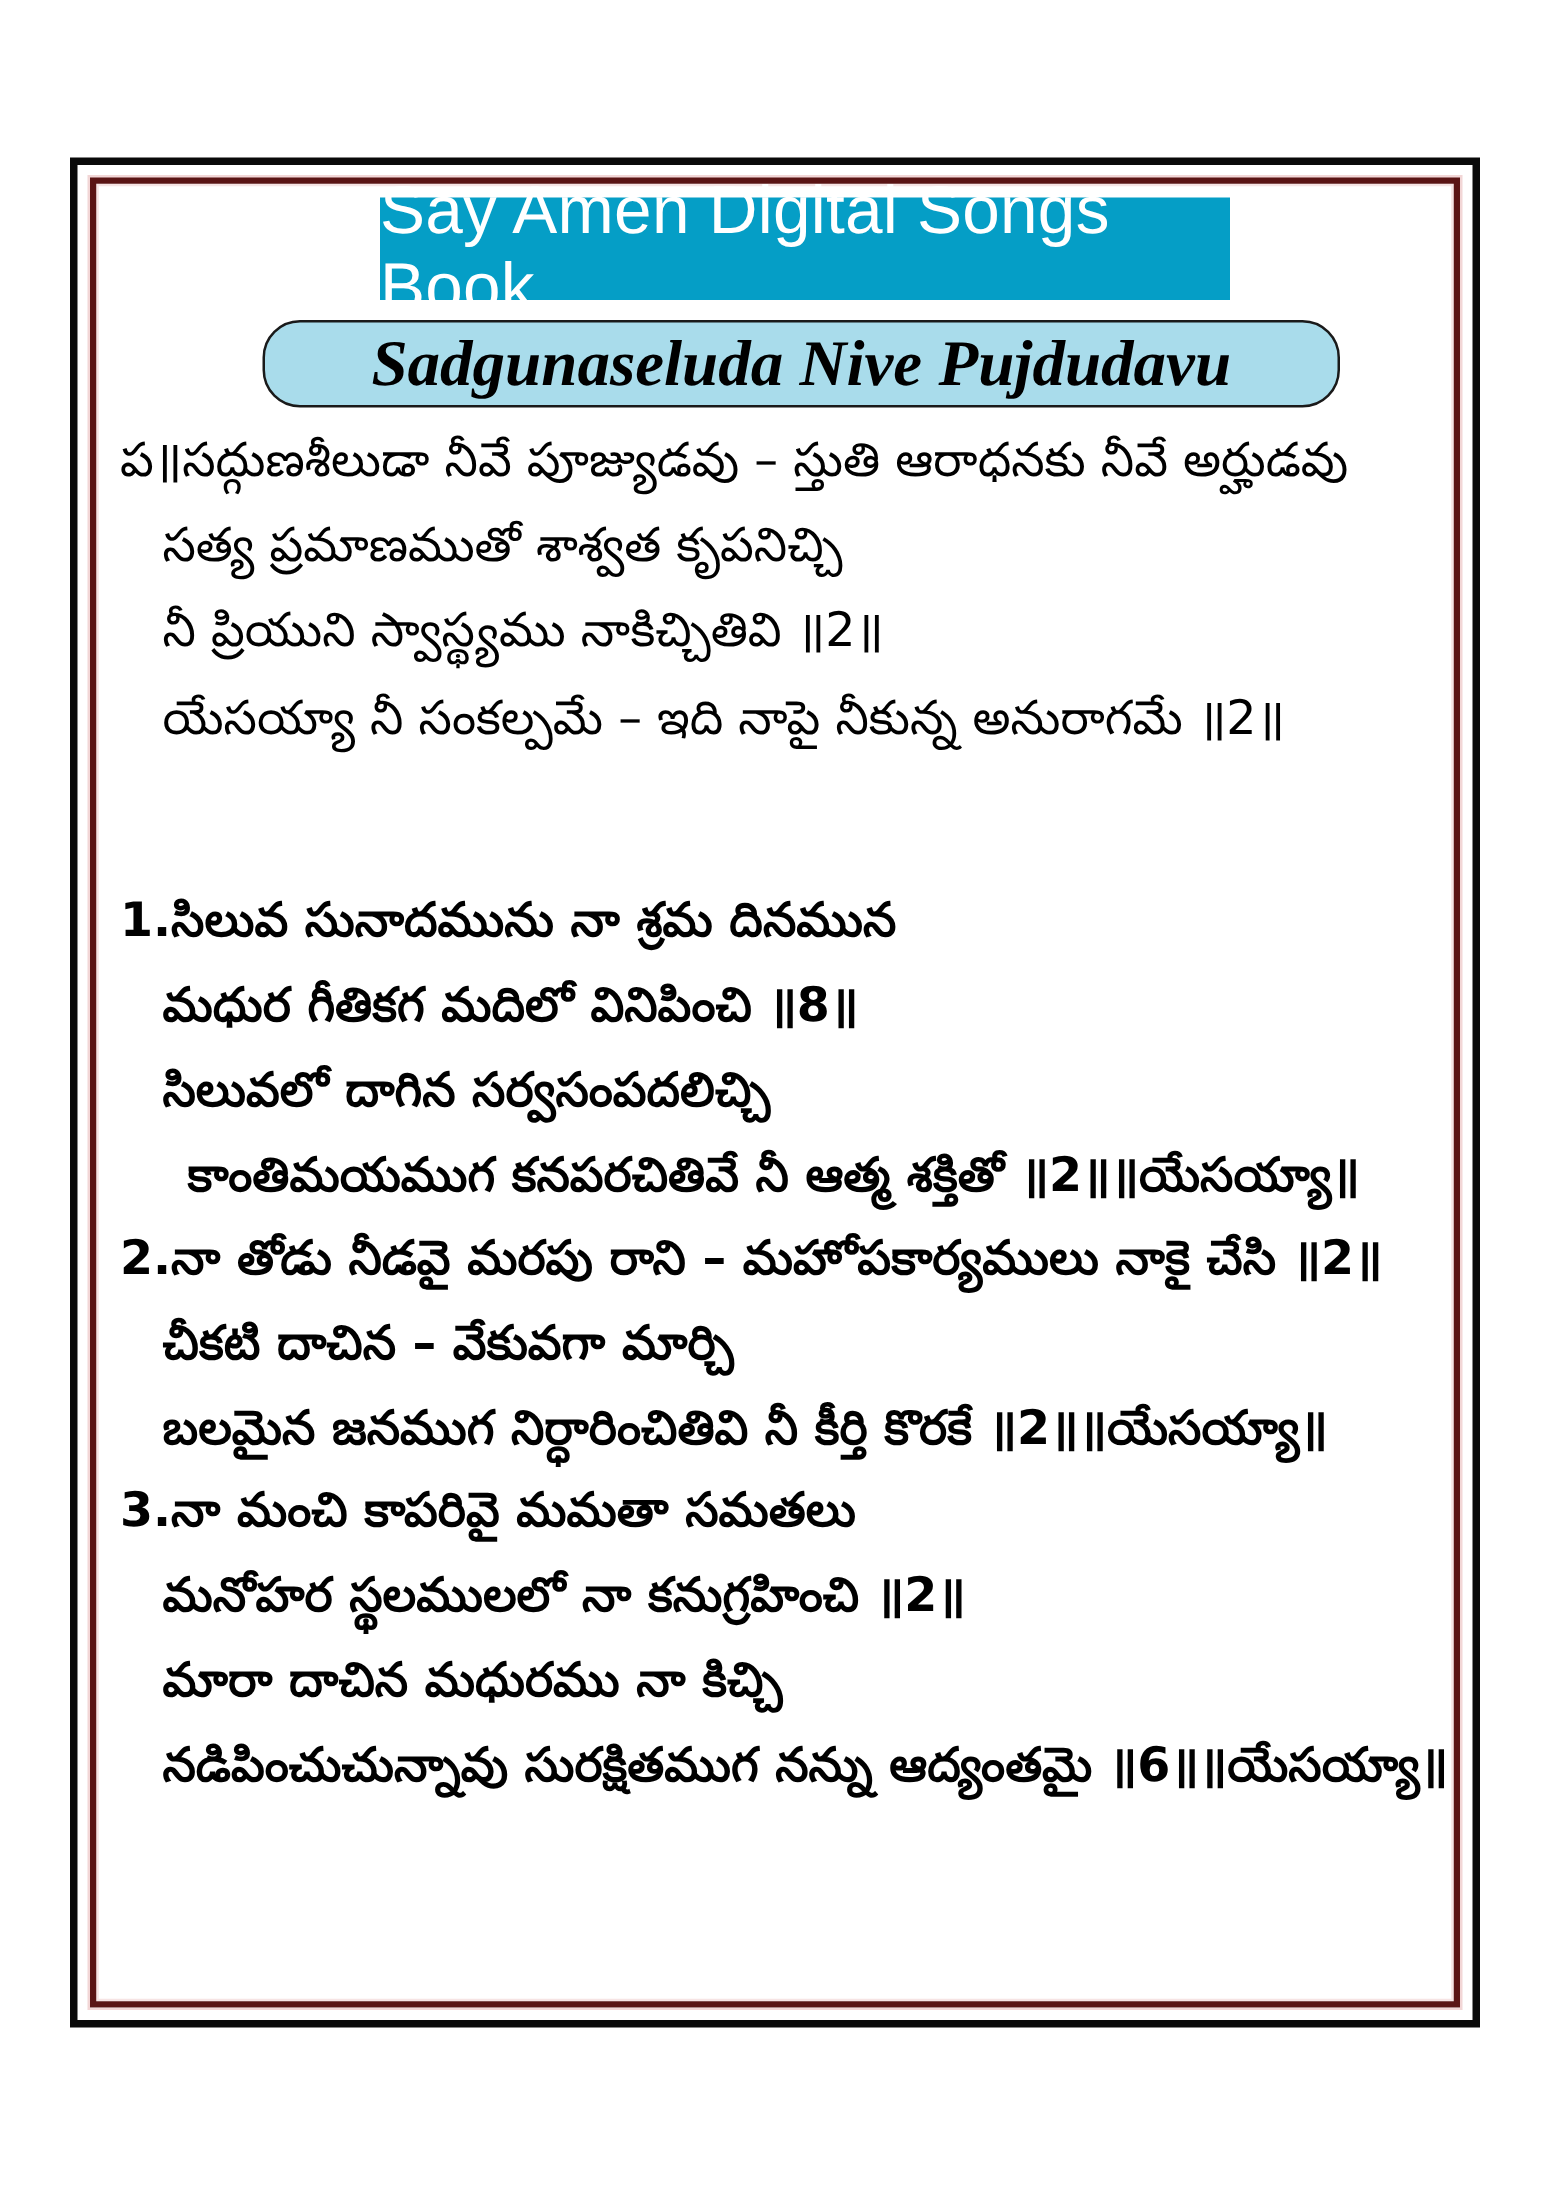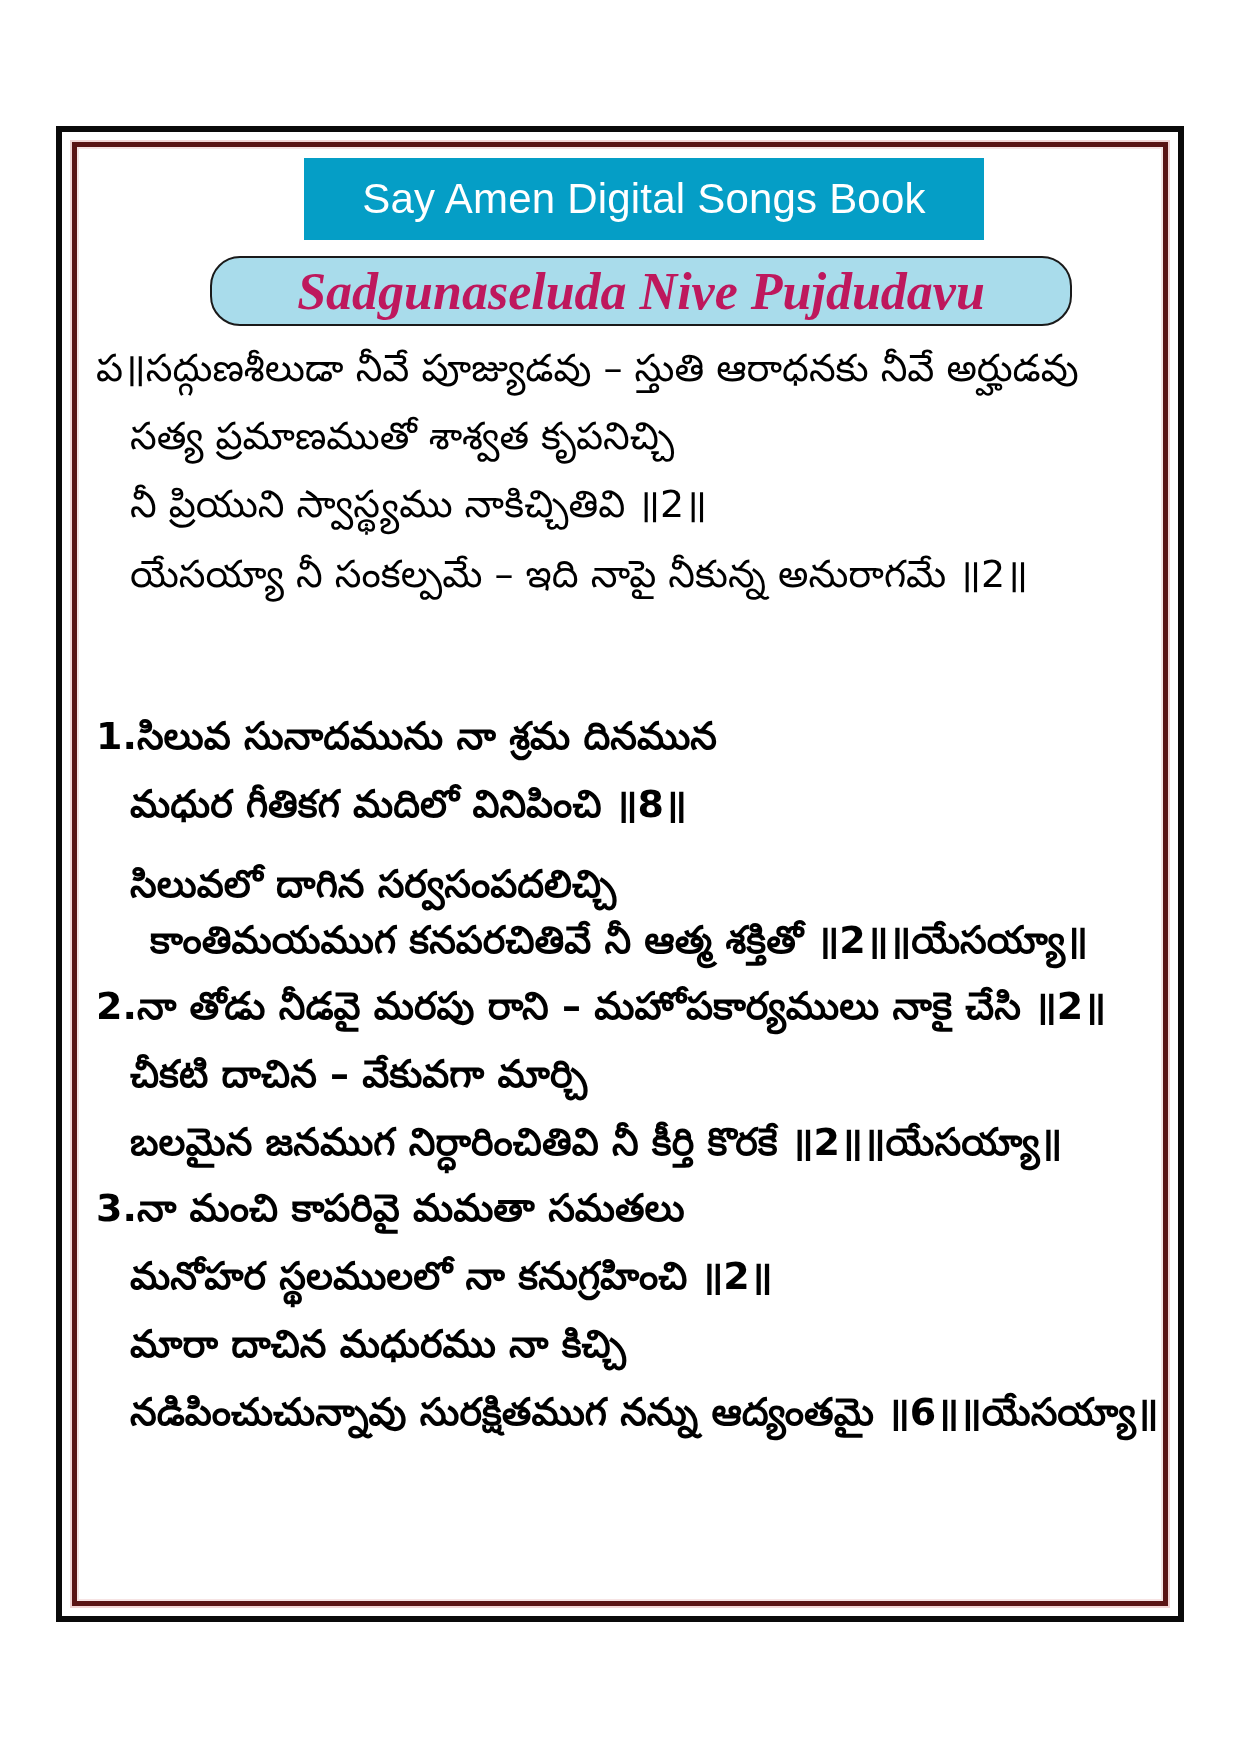--- a/index.html
+++ b/index.html
@@ -38,37 +38,37 @@
       left: 304px;
       top: 158px;
       width: 680px;
       height: 82px;
       background: #059ec6;
       color: #ffffff;
       display: flex;
       align-items: center;
       justify-content: center;
       font-family: "Liberation Sans", sans-serif;
-      font-size: 42px;
+      font-size: 54px;
       letter-spacing: 0.2px;
     }
     .song-title-pill {
       position: absolute;
       left: 210px;
       top: 256px;
       width: 862px;
       height: 70px;
       background: #a9dceb;
       border: 2px solid #1a1a1a;
       border-radius: 30px;
       box-sizing: border-box;
       display: flex;
       align-items: center;
       justify-content: center;
-      color: #be185d;
+      color: #000000;
       font-family: "Liberation Serif", serif;
       font-style: italic;
       font-weight: bold;
       font-size: 52px;
     }
     .lyrics {
       position: absolute;
       left: 96px;
       top: 338px;
       width: 1070px;
@@ -101,21 +101,21 @@
 
 <div class="lyrics">
 
   <div class="line bold noindent" style="top:0px;">ప॥సద్గుణశీలుడా నీవే పూజ్యుడవు  – స్తుతి ఆరాధనకు నీవే అర్హుడవు</div>
   <div class="line bold indent" style="top:68px;">సత్య ప్రమాణముతో శాశ్వత కృపనిచ్చి</div>
   <div class="line bold indent" style="top:136px;">నీ ప్రియుని స్వాస్థ్యము నాకిచ్చితివి  ॥2॥</div>
   <div class="line bold indent" style="top:206px;">యేసయ్యా నీ సంకల్పమే – ఇది నాపై నీకున్న అనురాగమే ॥2॥</div>
 
   <div class="line noindent" style="top:368px;">1.సిలువ సునాదమును నా శ్రమ దినమున</div>
   <div class="line indent" style="top:436px;">మధుర గీతికగ మదిలో వినిపించి ॥8॥</div>
-  <div class="line indent" style="top:516px;text-align:right;">సిలువలో దాగిన సర్వసంపదలిచ్చి</div>
+  <div class="line indent" style="top:504px;text-align:right;">సిలువలో దాగిన సర్వసంపదలిచ్చి</div>
   <div class="line indent" style="top:572px;margin-left:20px;">కాంతిమయముగ కనపరచితివే నీ ఆత్మ శక్తితో ॥2॥॥యేసయ్యా॥</div>
 
   <div class="line noindent" style="top:638px;">2.నా తోడు నీడవై మరపు రాని – మహోపకార్యములు నాకై చేసి ॥2॥</div>
   <div class="line indent" style="top:706px;">చీకటి దాచిన – వేకువగా మార్చి</div>
   <div class="line indent" style="top:774px;">బలమైన జనముగ నిర్ధారించితివి నీ కీర్తి కొరకే ॥2॥॥యేసయ్యా॥</div>
 
   <div class="line noindent" style="top:840px;">3.నా మంచి కాపరివై మమతా సమతలు</div>
   <div class="line indent" style="top:908px;">మనోహర స్థలములలో నా కనుగ్రహించి ॥2॥</div>
   <div class="line indent" style="top:976px;">మారా దాచిన మధురము నా కిచ్చి</div>
   <div class="line indent" style="top:1044px;">నడిపించుచున్నావు సురక్షితముగ నన్ను ఆద్యంతమై ॥6॥॥యేసయ్యా॥</div>

